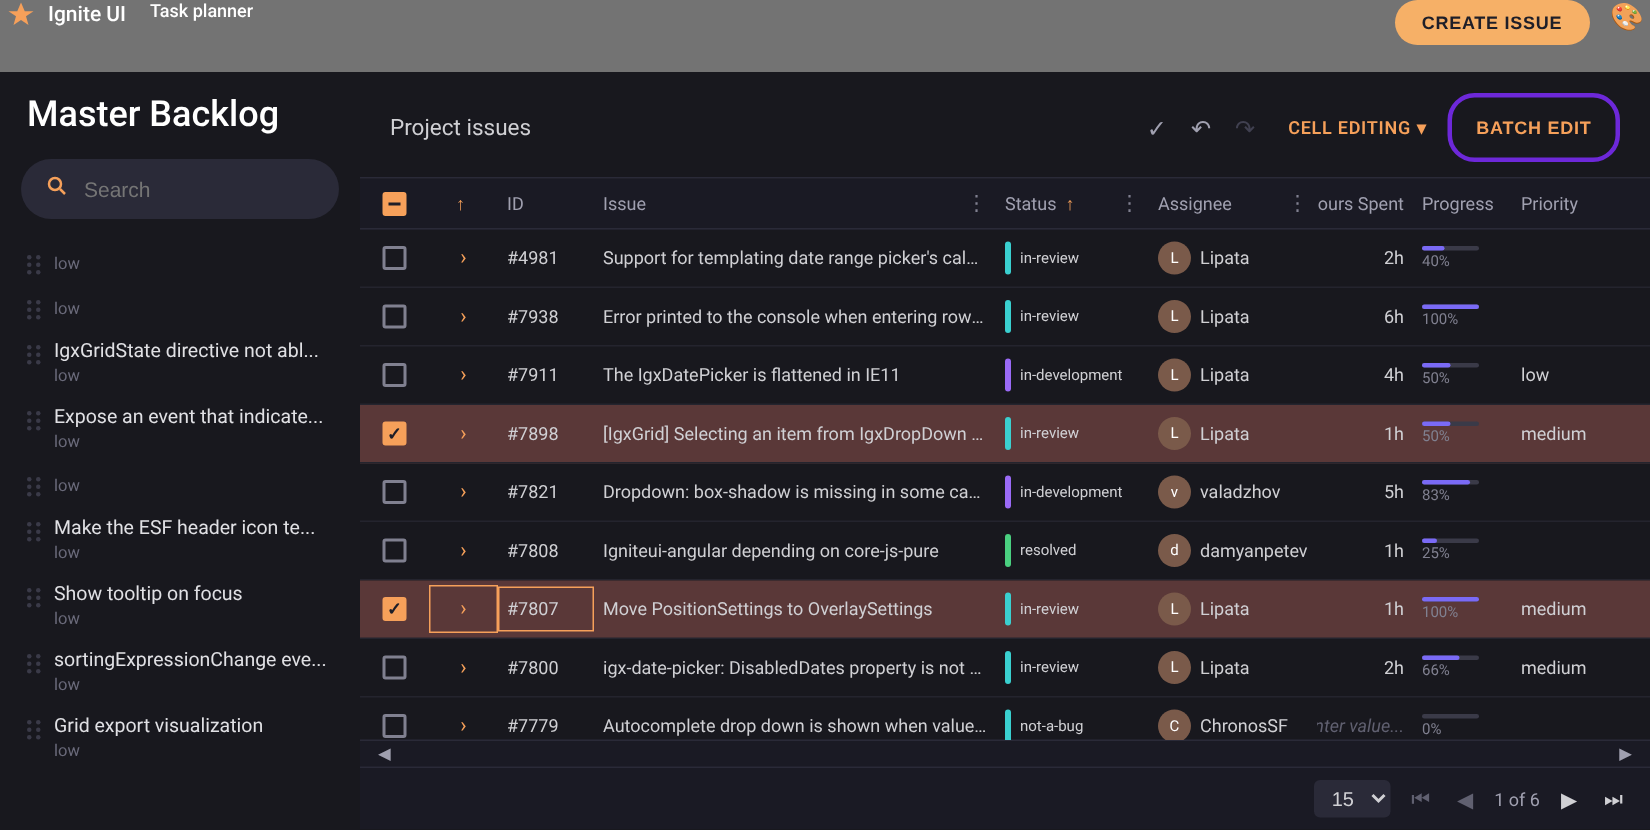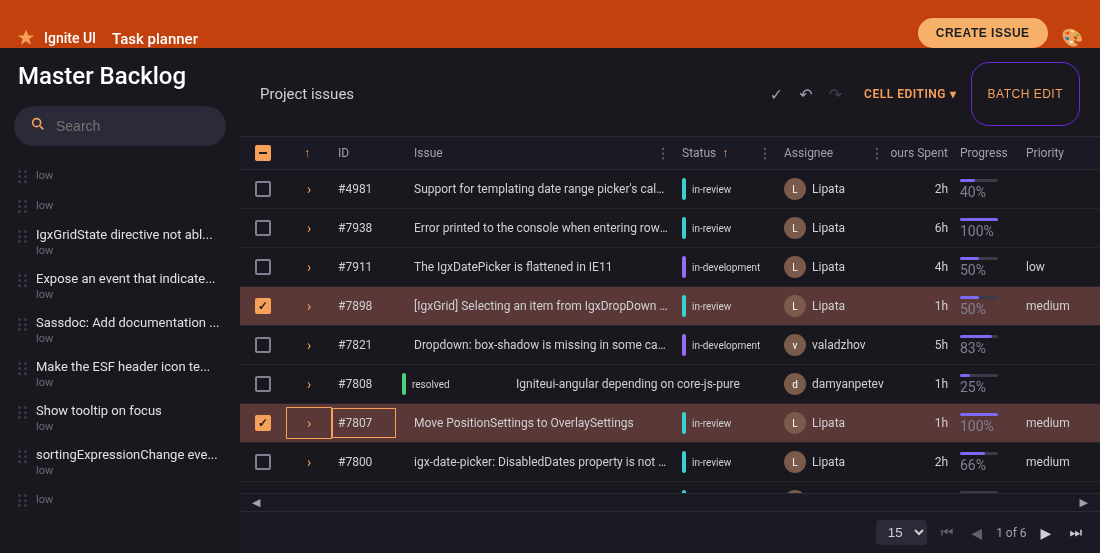--- a/index.html
+++ b/index.html
@@ -1,22 +1,22 @@
 <!DOCTYPE html>
 <html><head>
 <meta charset="utf-8">
 <style>
 * { box-sizing: border-box; margin: 0; padding: 0; }
 body { width: 1100px; height: 553px; background: #18181e; font-family: -apple-system, BlinkMacSystemFont, "Segoe UI", Roboto, sans-serif; color: #e0e0e4; overflow: hidden; }
 
-.header { height: 48px; display: flex; align-items: flex-end; padding: 0 16px; background: #c2410c; }
+.header { height: 48px; display: flex; align-items: flex-start; padding: 0 4px; background: #737373; }
 .logo { display: flex; align-items: center; gap: 8px; }
 .logo-icon { width: 20px; height: 20px; }
 .logo-text { font-size: 14px; font-weight: 500; color: #fff; }
-.app-title { font-size: 15px; font-weight: 500; color: #fff; margin-left: 16px; }
+.app-title { font-size: 12px; font-weight: 500; color: #fff; margin-left: 16px; }
 .header-spacer { flex: 1; }
 .create-btn { background: #f6b067; color: #1e1e28; border: none; border-radius: 18px; padding: 8px 18px; font-size: 12px; font-weight: 700; letter-spacing: 0.5px; cursor: pointer; }
 .palette-icon { margin-left: 14px; font-size: 18px; color: #fff; cursor: pointer; }
 
 .content { display: flex; height: 505px; }
 
 .sidebar { width: 240px; padding: 14px 14px 0 14px; overflow-y: auto; position: relative; }
 .sidebar-title { font-size: 24px; font-weight: 500; color: #fff; margin-bottom: 16px; margin-left: 4px; }
 .search-box { display: flex; align-items: center; gap: 10px; background: #2a2a38; border-radius: 22px; padding: 10px 16px; margin-bottom: 14px; }
 .search-box input { background: transparent; border: none; outline: none; color: #999; font-size: 14px; flex: 1; }
@@ -30,52 +30,52 @@
 .backlog-title-line { font-size: 13px; color: #e0e0e4; white-space: nowrap; overflow: hidden; text-overflow: ellipsis; }
 .backlog-sub { font-size: 11px; color: #6a6a7a; margin-top: 2px; }
 
 .main { flex: 1; display: flex; flex-direction: column; overflow: hidden; }
 .toolbar { display: flex; align-items: center; padding: 14px 20px 10px 20px; }
 .toolbar-title { font-size: 15px; color: #d0d0d4; }
 .toolbar-spacer { flex: 1; }
 .toolbar-icon { color: #a0a0b0; font-size: 16px; margin: 0 8px; cursor: pointer; }
 .toolbar-icon.disabled { color: #404050; }
 .cell-editing { color: #f6a05a; font-size: 12px; font-weight: 600; letter-spacing: 0.5px; display:flex; align-items:center; gap:4px; margin: 0 14px; cursor:pointer; }
-.batch-edit { border: 1px solid #6d28d9; color: #f6a05a; border-radius: 18px; padding: 24px 16px; font-size: 12px; font-weight: 400; letter-spacing: 0.5px; background: transparent; cursor: pointer; }
+.batch-edit { border: 3px solid #6d28d9; color: #f6a05a; border-radius: 18px; padding: 13px 16px; font-size: 12px; font-weight: 700; letter-spacing: 0.5px; background: transparent; cursor: pointer; }
 
 .grid { flex: 1; overflow: auto; border-top: 1px solid #2a2a38; }
 .grid-header { display: flex; background: #1a1a24; border-bottom: 1px solid #2a2a38; font-size: 12px; color: #a0a0b0; position: sticky; top:0; }
 .grid-row { display: flex; border-bottom: 1px solid #24242e; font-size: 12px; color: #d0d0d4; min-height: 37px; align-items: center; }
 .grid-row.selected { background: #5a3838; }
 .cell { padding: 8px 6px; display: flex; align-items: center; overflow: hidden; white-space: nowrap; text-overflow: ellipsis; }
 .col-check { width: 46px; justify-content: center; }
 .col-expand { width: 46px; justify-content: center; }
 .col-id { width: 64px; }
-.col-issue { width: 268px; margin-left: 12px; }
+.col-issue { width: 268px; }
 .col-status { width: 102px; }
 .col-assignee { width: 112px; }
 .col-hours { width: 64px; justify-content: flex-end; }
 .col-progress { width: 66px; justify-content: center; flex-direction: column; align-items: flex-start; }
 .col-priority { width: 62px; }
 
 .hdr-sort { color: #f6a05a; font-size: 12px; margin-right: 4px; }
 .hdr-more { color: #808090; margin-left: auto; font-size: 14px; }
 
 .checkbox { width: 16px; height: 16px; border: 2px solid #808090; border-radius: 2px; cursor:pointer; display:flex; align-items:center; justify-content:center; }
 .checkbox.checked { background: #f6a05a; border-color: #f6a05a; color: #1e1e28; font-size: 12px; font-weight: bold; }
 .checkbox.indet { background: #f6a05a; border-color: #f6a05a; }
 .checkbox.indet::after { content:""; width: 8px; height: 2px; background:#1e1e28; }
 
 .expand-chevron { color: #f6a05a; cursor:pointer; font-size: 14px; }
 .status-pill { width: 4px; height: 22px; border-radius: 2px; margin-right: 6px; }
 .status-text { font-size: 10px; }
 .avatar { width: 22px; height: 22px; border-radius: 50%; background: #7a5a4a; margin-right: 6px; flex-shrink:0; display:flex; align-items:center; justify-content:center; font-size:10px; color:#fff; }
 .prog-bar { width: 38px; height: 3px; background: #3a3a48; border-radius: 2px; position: relative; }
 .prog-fill { height: 100%; background: #7a6af6; border-radius: 2px; }
-.prog-text { font-size: 14px; color: #808090; margin-top: 2px; }
+.prog-text { font-size: 10px; color: #808090; margin-top: 2px; }
 .issue-text { overflow: hidden; text-overflow: ellipsis; white-space: nowrap; }
 .enter-val { color: #606070; font-style: italic; }
 .cell-editing-highlight { outline: 1px solid #f6a05a; outline-offset: -1px; }
 
 .hscroll { display:flex; align-items:center; background:#1a1a24; border-top:1px solid #2a2a38; height:18px; padding:0 12px; }
 .hscroll-chevron { color:#a0a0b0; font-size:11px; cursor:pointer; }
 
 .pager { display: flex; align-items: center; justify-content: flex-end; padding: 8px 14px; gap: 10px; font-size: 12px; color: #a0a0b0; background: #1a1a24; border-top:1px solid #2a2a38; }
 .pager-btn { background: transparent; border: none; color: #606070; font-size: 14px; cursor: pointer; padding: 2px 4px; }
 .pager-select { background: #2a2a38; border: none; color: #d0d0d4; padding: 4px 8px; border-radius: 4px; }
@@ -170,21 +170,20 @@
         <div class="backlog-item">
           <div class="drag-dots">
             <span></span>
             <span></span>
             <span></span>
             <span></span>
             <span></span>
             <span></span>
           </div>
     <div class="backlog-text">
-            <div class="backlog-title-line">Sassdoc: Add documentation ...</div>
             <div class="backlog-sub">low</div>
           </div>
         </div>
         <div class="backlog-item">
           <div class="drag-dots">
             <span></span>
             <span></span>
             <span></span>
             <span></span>
             <span></span>
@@ -226,20 +225,21 @@
         <div class="backlog-item">
           <div class="drag-dots">
             <span></span>
             <span></span>
             <span></span>
             <span></span>
             <span></span>
             <span></span>
           </div>
     <div class="backlog-text">
+            <div class="backlog-title-line">Grid export visualization</div>
             <div class="backlog-sub">low</div>
           </div>
         </div>
       </div>
   </div>
 
   <div class="main">
     <div class="toolbar">
       <span class="toolbar-title">Project issues</span>
       <div class="toolbar-spacer"></div>
@@ -429,26 +429,26 @@
     <div class="cell col-priority"></div>
           </div>
           <div class="grid-row">
     <div class="cell col-check">
               <div class="checkbox "></div>
             </div>
     <div class="cell col-expand">
               <span class="expand-chevron">›</span>
             </div>
             <div class="cell col-id">#7808</div>
+    <div class="cell col-issue">
+              <span class="issue-text">Igniteui-angular depending on core-js-pure</span>
+            </div>
     <div class="cell col-status">
               <div class="status-pill" style="background:#4ad080"></div>
               <span class="status-text">resolved</span>
-            </div>
-    <div class="cell col-issue">
-              <span class="issue-text">Igniteui-angular depending on core-js-pure</span>
             </div>
     <div class="cell col-assignee">
               <div class="avatar">d</div>
               <span>damyanpetev</span>
             </div>
     <div class="cell col-hours">1h</div>
     <div class="cell col-progress">
               <div class="prog-bar">
                 <div class="prog-fill" style="width:25%"></div>
               </div>

